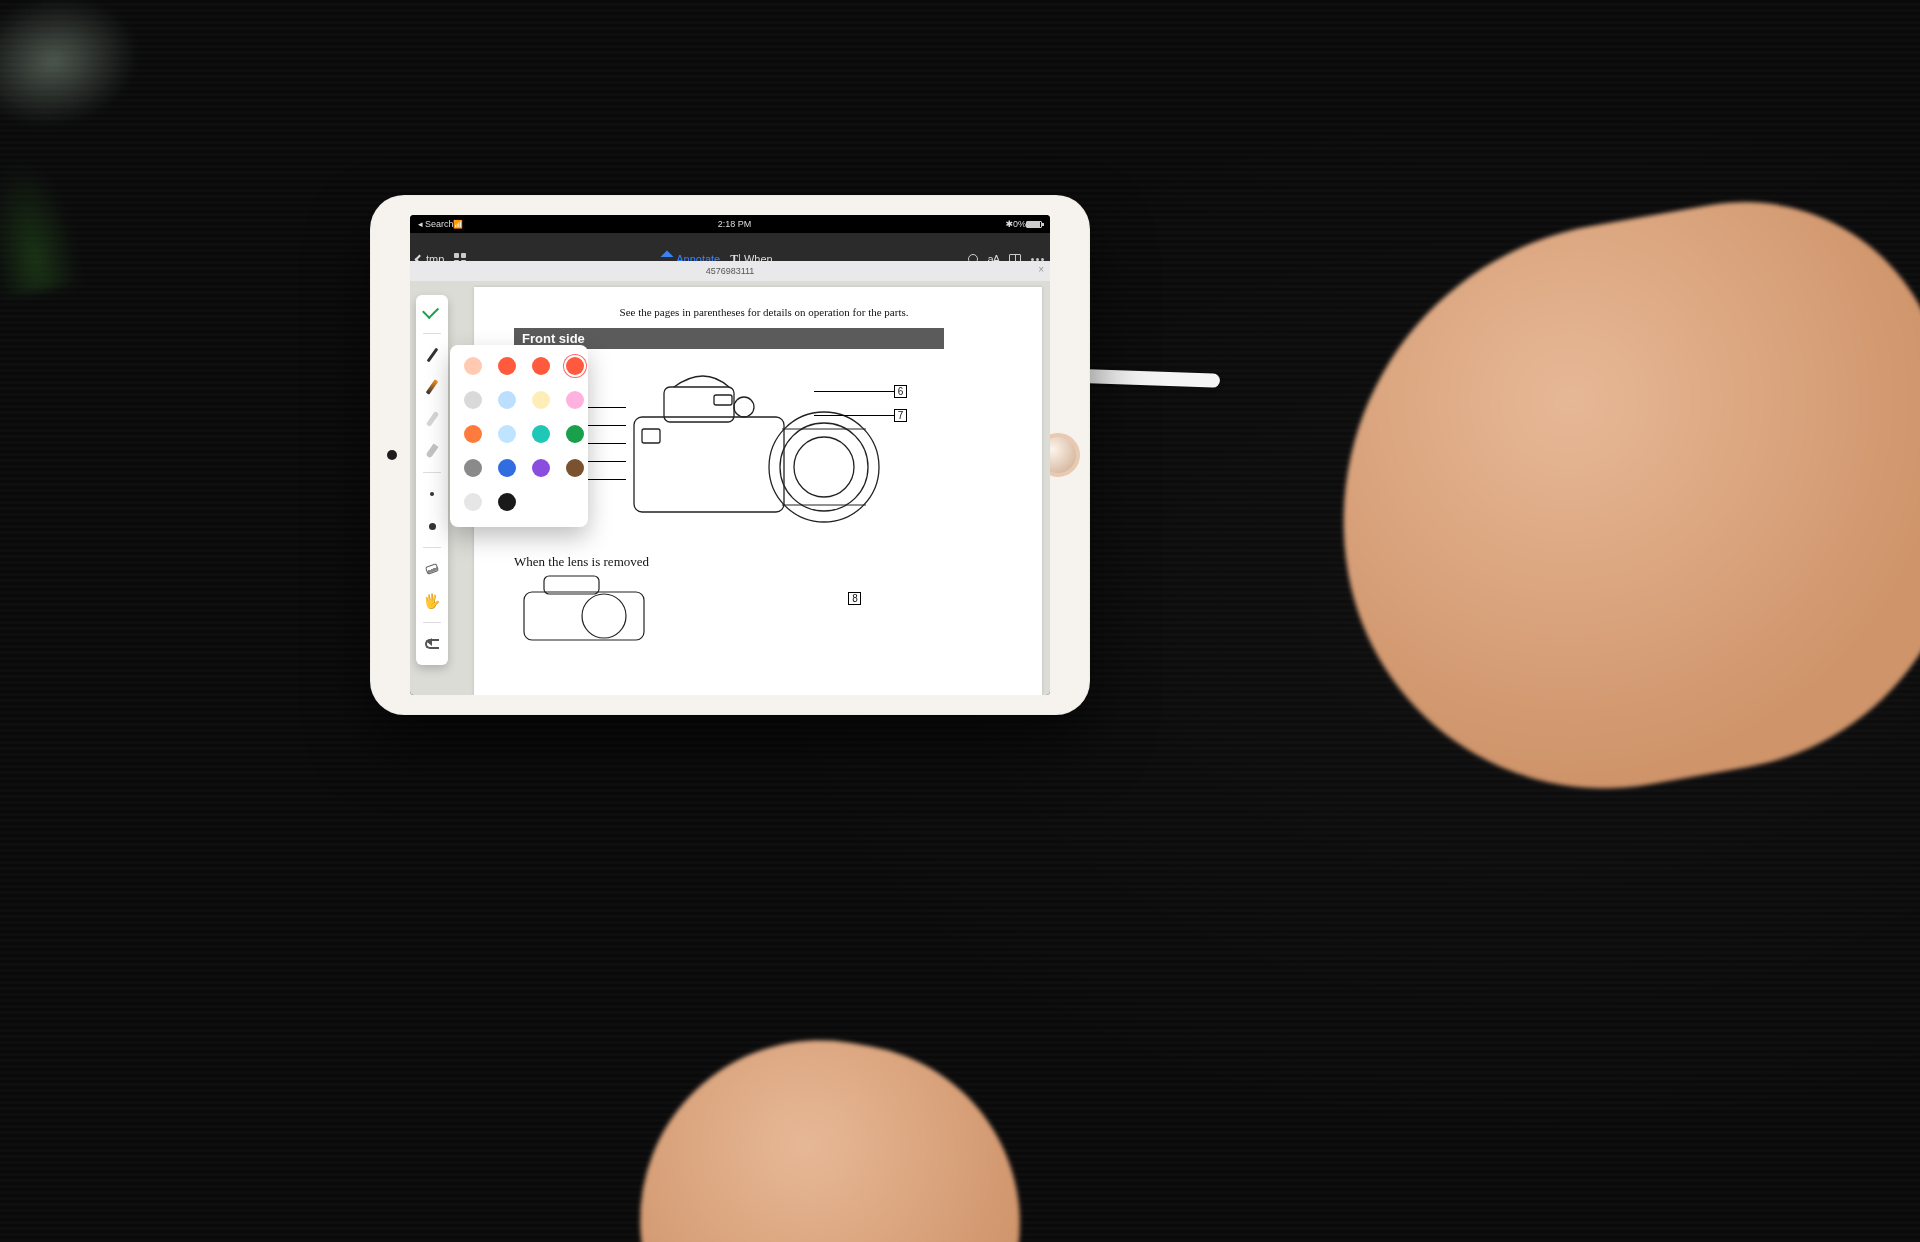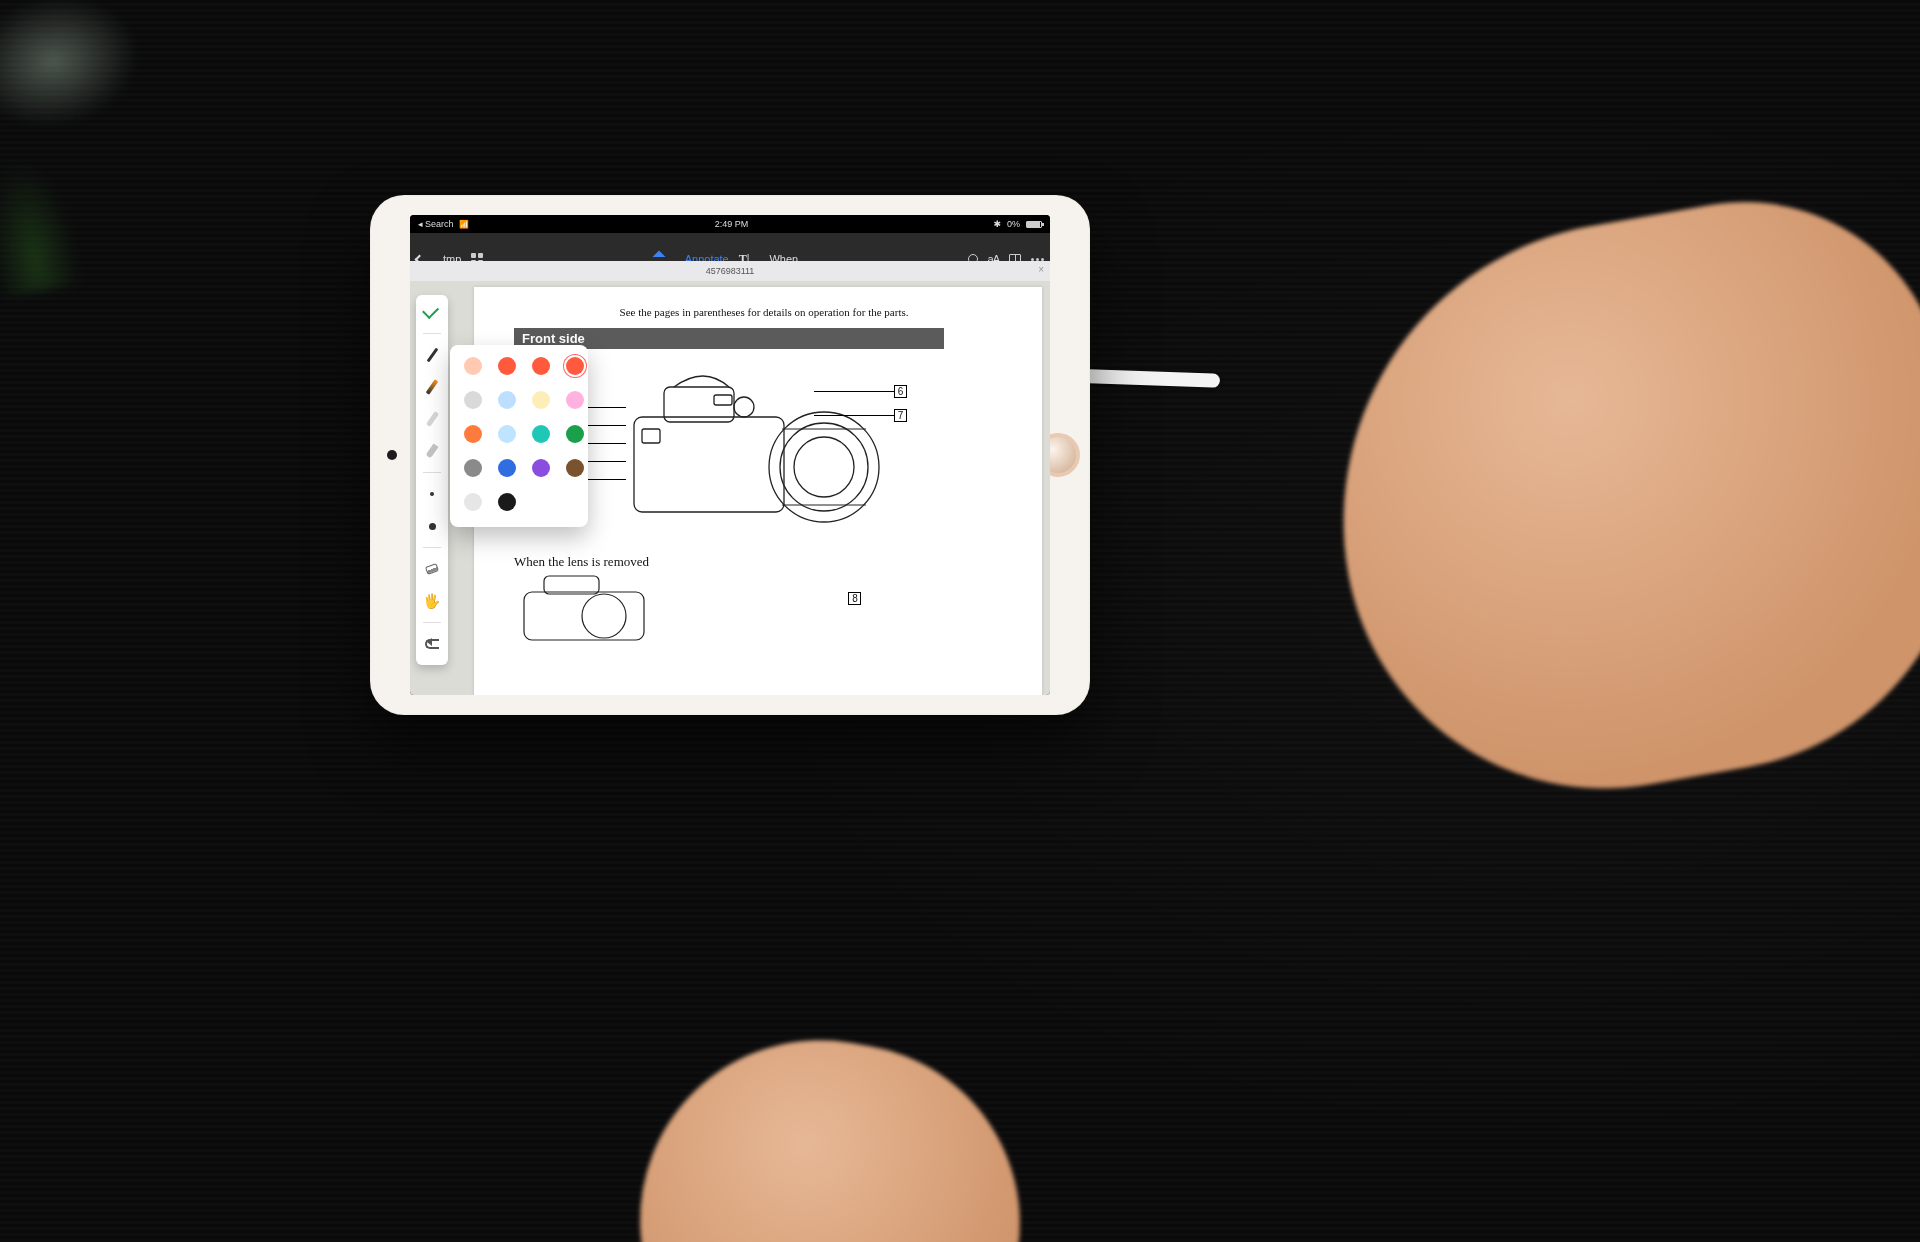--- a/index.html
+++ b/index.html
@@ -48,38 +48,38 @@
     border:4px solid #e8c9b1; border-radius:50%;
     background: radial-gradient(circle at 35% 35%, #fdf4ec, #d6b79e 80%);
   }
 
   
   .status {
     height: 18px; background:#000; color:#ddd;
     display:flex; align-items:center; justify-content:space-between;
     font-size:9px; padding:0 8px;
   }
-  .status .left, .status .right { display:flex; gap:6px; align-items:center; }
+  .status .left, .status .right { display:flex; gap:0; align-items:center; }
   .wifi-icon, .bt-icon, .batt-icon { display:inline-block; }
   .wifi-icon::before { content:"\1F4F6"; font-size:8px; } 
   .batt {
     display:inline-block; width:16px; height:7px; border:1px solid #ccc; border-radius:1px;
     position:relative;
   }
   .batt::after { content:""; position:absolute; right:-3px; top:1px; width:2px; height:3px; background:#ccc; }
   .batt > i { display:block; height:100%; background:#ccc; }
 
   
   .toolbar {
     height: 28px; background:#2b2b2b; color:#ddd;
     display:flex; align-items:center; justify-content:space-between;
     font-size:11px; padding:0 6px;
   }
   .toolbar .tb-left, .toolbar .tb-center, .toolbar .tb-right { display:flex; align-items:center; gap:10px; }
-  .toolbar .btn { cursor:pointer; display:flex; align-items:center; gap:20px;margin-top:24px; }
+  .toolbar .btn { cursor:pointer; display:flex; align-items:center; gap:3px;margin-top:24px; }
   .toolbar .active { color:#3b82f6; }
   .chev-left { display:inline-block; width:7px; height:7px; border-left:2px solid #ddd; border-bottom:2px solid #ddd; transform:rotate(45deg); }
   .grid-icon { width:12px; height:12px; display:grid; grid-template:repeat(2,1fr)/repeat(2,1fr); gap:2px; }
   .grid-icon i { background:#ccc; border-radius:1px; }
   .pen-ic { width:12px; height:12px; background:linear-gradient(135deg,#3b82f6 40%, transparent 40%); transform:rotate(45deg); }
   .T-ic { font-weight:700; font-family:serif; font-size:12px; }
   .search-ic { width:10px; height:10px; border:1.5px solid #ccc; border-radius:50%; position:relative; }
   .search-ic::after { content:""; position:absolute; width:5px; height:1.5px; background:#ccc; bottom:-2px; right:-3px; transform:rotate(45deg); }
   .aA { letter-spacing:-1px; }
   .book-ic { width:12px; height:10px; border:1.5px solid #ccc; border-radius:1px; position:relative; }
@@ -188,21 +188,21 @@
     <span class="camera-dot"></span>
     <span class="home-button"></span>
 
     <div class="bezel">
 
       <div class="status">
         <div class="left">
           <span>◂ <span>Search</span></span>
           <span class="wifi-icon"></span>
         </div>
-        <div>2:49 PM</div>
+        <div>2:18 PM</div>
         <div class="right">
           <span>✱</span>
           <span>0%</span>
           <span class="batt">
               <i id="battfill" style="width: 94%;"></i>
             </span>
         </div>
       </div>
 
       <div class="toolbar">

